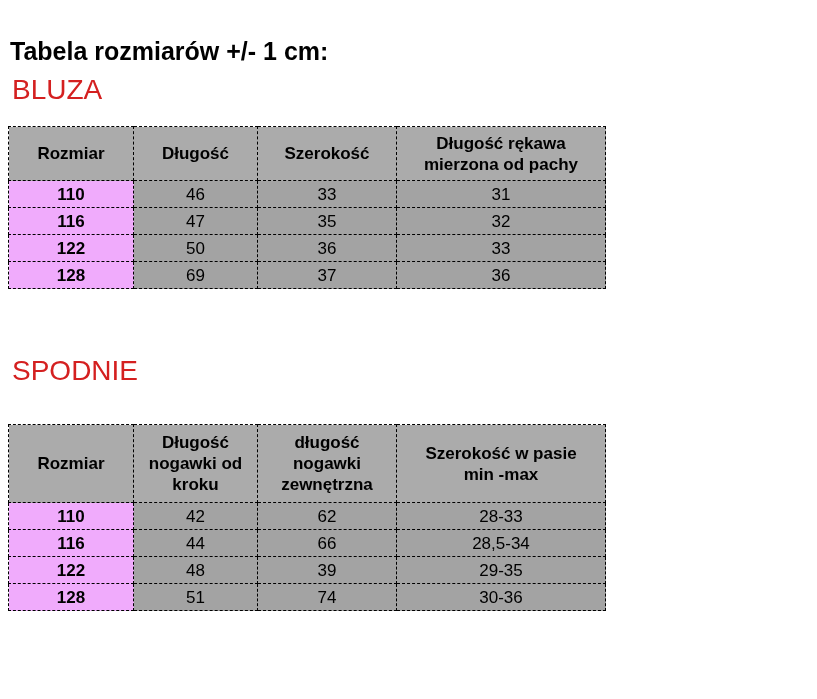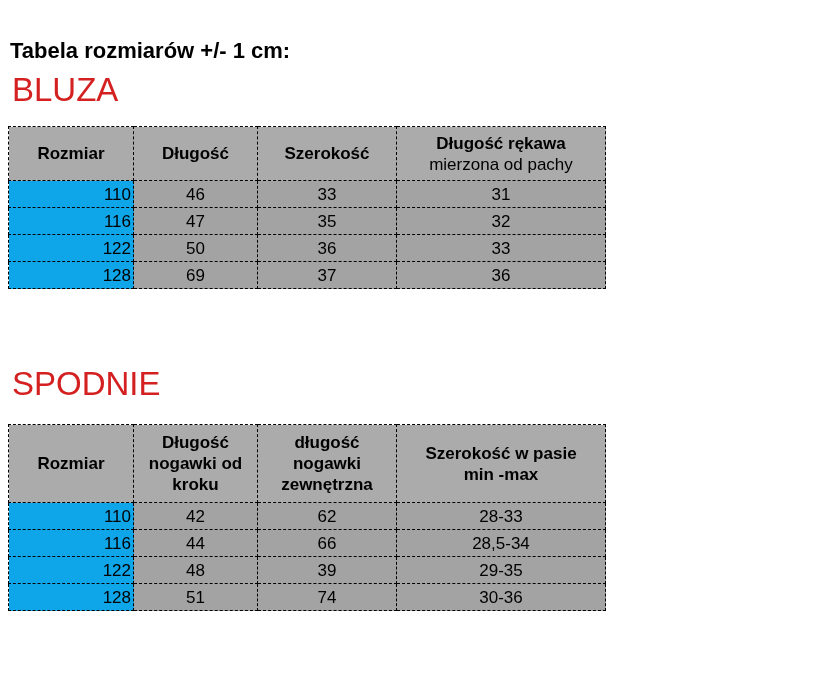--- a/index.html
+++ b/index.html
@@ -13,38 +13,38 @@
     position: relative;
     font-family: "Liberation Sans", sans-serif;
     color: #000000;
     overflow: hidden;
   }
 
   .page-title {
     position: absolute;
     left: 10px;
     top: 36px;
-    font-size: 22px;
+    font-size: 25px;
     font-weight: bold;
     line-height: 30px;
     white-space: nowrap;
     letter-spacing: 0px;
   }
 
   .section-heading {
     position: absolute;
     left: 12px;
-    font-size: 33px;
+    font-size: 28px;
     font-weight: normal;
     line-height: 32px;
     color: #D42020;
     white-space: nowrap;
   }
   #heading-bluza { top: 74px; }
-  #heading-spodnie { top: 368px; }
+  #heading-spodnie { top: 355px; }
 
   table.size-table {
     position: absolute;
     left: 8px;
     border-collapse: collapse;
     table-layout: fixed;
     background: #ffffff;
     border: 1px dashed #000000;
   }
   #table-bluza { top: 126px; width: 597px; }
@@ -68,36 +68,35 @@
 
   table.size-table thead th {
     background: #ABABAB;
     font-weight: bold;
   }
   #table-bluza thead th { height: 53px; }
   #table-spodnie thead th { height: 77px; }
 
   th .sub-line {
     display: block;
-    font-weight: normal;
+    font-weight: bold;
   }
   th .hdr-line {
     display: block;
     font-weight: bold;
   }
 
   table.size-table tbody td {
     height: 26px;
     background: #a3a3a3;
     font-weight: normal;
   }
   table.size-table tbody td.size-cell {
-    background: #0ea5e9;
-    font-weight: normal;
-    text-align: right;
+    background: #f0abfc;
+    font-weight: bold;
   }
 </style>
 </head>
 <body>
 
 <div class="page-title">Tabela rozmiarów +/- 1 cm:</div>
 
 <div class="section-heading" id="heading-bluza">BLUZA</div>
 
 <table class="size-table" id="table-bluza">

